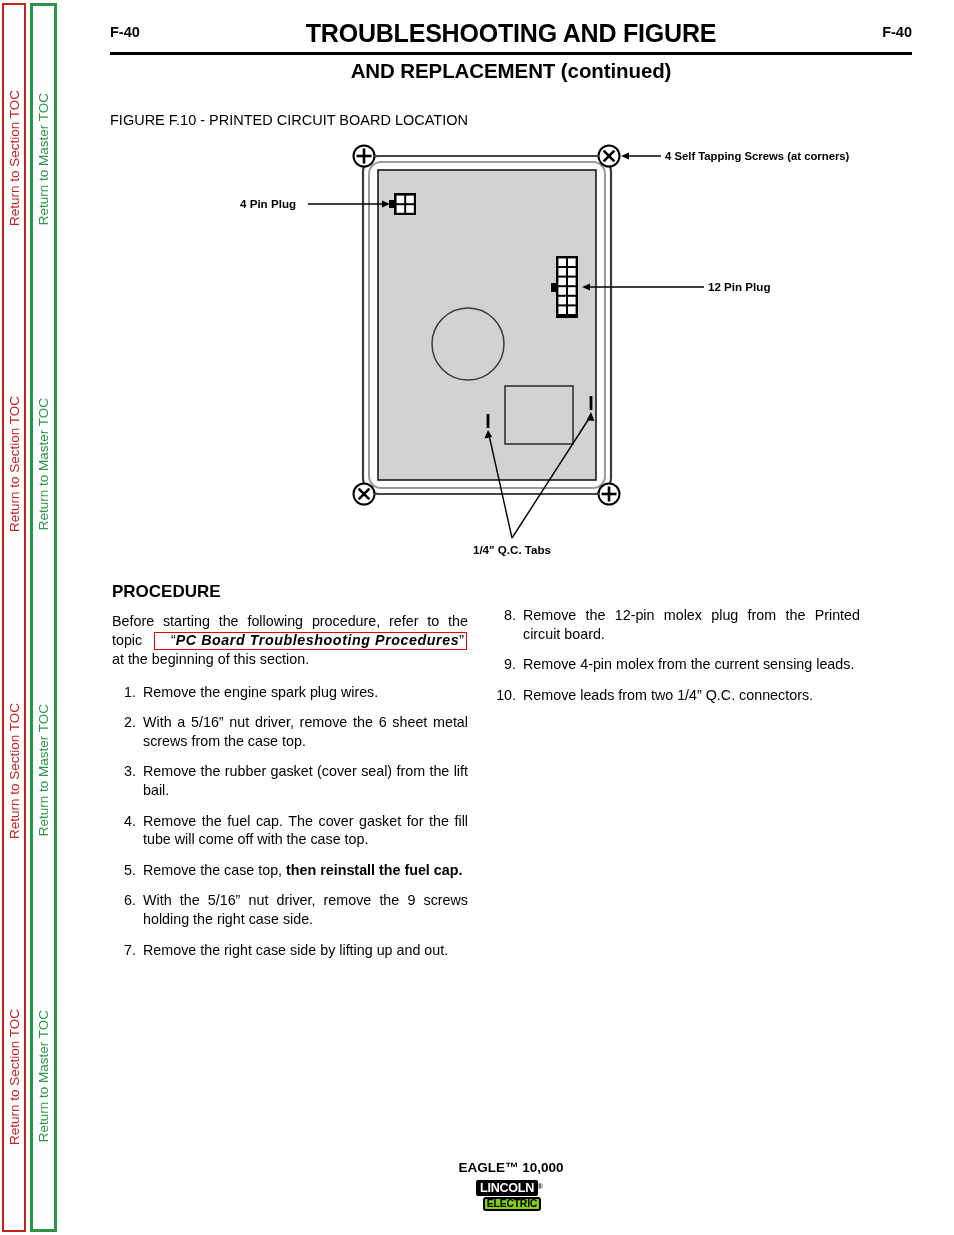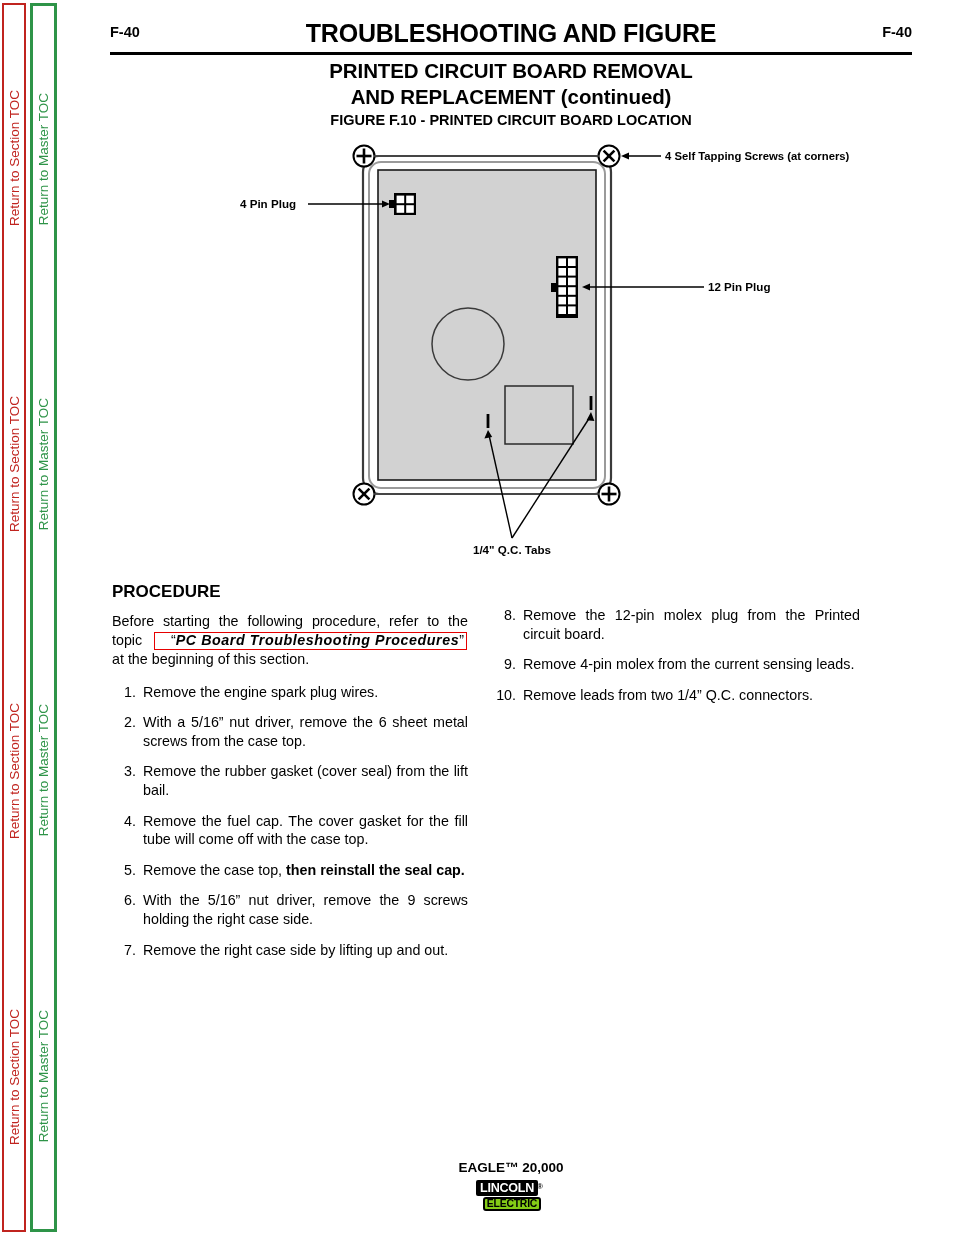--- a/index.html
+++ b/index.html
@@ -104,23 +104,23 @@
     font-size: 20.5px;
     font-weight: bold;
     line-height: 26px;
     letter-spacing: -0.1px;
   }
   #figure-caption {
     position: absolute;
     left: 42px;
     top: 112px;
     width: 802px;
-    text-align: center;
+    text-align: left;
     font-size: 14.5px;
-    font-weight: bold;
+    font-weight: normal;
   }
 
   
   #figure-wrap {
     position: absolute;
     left: 0;
     top: 138px;
     width: 886px;
     height: 440px;
   }
@@ -260,21 +260,20 @@
 <div id="page-body">
 
   <div id="header">
     <span id="header-folio-left">F-40</span>
     <span id="header-title">TROUBLESHOOTING AND FIGURE</span>
     <span id="header-folio-right">F-40</span>
   </div>
   <div id="header-rule"></div>
 
   <div id="section-title">
-    <div>PRINTED CIRCUIT BOARD REMOVAL</div>
     <div>AND REPLACEMENT (continued)</div>
   </div>
   <div id="figure-caption">FIGURE F.10 - PRINTED CIRCUIT BOARD LOCATION</div>
 
   <div id="figure-wrap">
     <svg id="figure-svg" width="886" height="440" viewBox="0 0 886 440">
 
       <rect x="295" y="18" width="248" height="338" rx="16" ry="16" fill="none" stroke="#3a3a3a" stroke-width="2.2"></rect>
       <rect x="301" y="24" width="236" height="326" rx="12" ry="12" fill="none" stroke="#9a9a9a" stroke-width="2"></rect>
 
@@ -376,21 +375,21 @@
     <div class="proc-item">
       <span class="proc-num">3.</span>
       <span class="proc-text">Remove the rubber gasket (cover seal) from the lift bail.</span>
     </div>
     <div class="proc-item">
       <span class="proc-num">4.</span>
       <span class="proc-text">Remove the fuel cap.  The cover gasket for the fill tube will come off with the case top.</span>
     </div>
     <div class="proc-item">
       <span class="proc-num">5.</span>
-      <span class="proc-text"><span>Remove the case top, </span><b>then reinstall the seal cap.</b></span>
+      <span class="proc-text"><span>Remove the case top, </span><b>then reinstall the fuel cap.</b></span>
     </div>
     <div class="proc-item">
       <span class="proc-num">6.</span>
       <span class="proc-text">With the 5/16” nut driver, remove the 9 screws holding the right case side.</span>
     </div>
     <div class="proc-item last">
       <span class="proc-num">7.</span>
       <span class="proc-text">Remove the right case side by lifting up and out.</span>
     </div>
   </div>
@@ -404,21 +403,21 @@
       <span class="proc-num">9.</span>
       <span class="proc-text">Remove 4-pin molex from the current sensing leads.</span>
     </div>
     <div class="proc-item last">
       <span class="proc-num">10.</span>
       <span class="proc-text">Remove leads  from two 1/4” Q.C. connectors.</span>
     </div>
   </div>
 
   <div id="footer">
-    <div id="footer-model">EAGLE™ 20,000</div>
+    <div id="footer-model">EAGLE™ 10,000</div>
     <div id="logo">
       <div id="logo-top">LINCOLN</div>
       <div id="logo-reg">®</div>
       <div id="logo-bottom">ELECTRIC</div>
     </div>
   </div>
 
 </div>
 
 </body></html>

